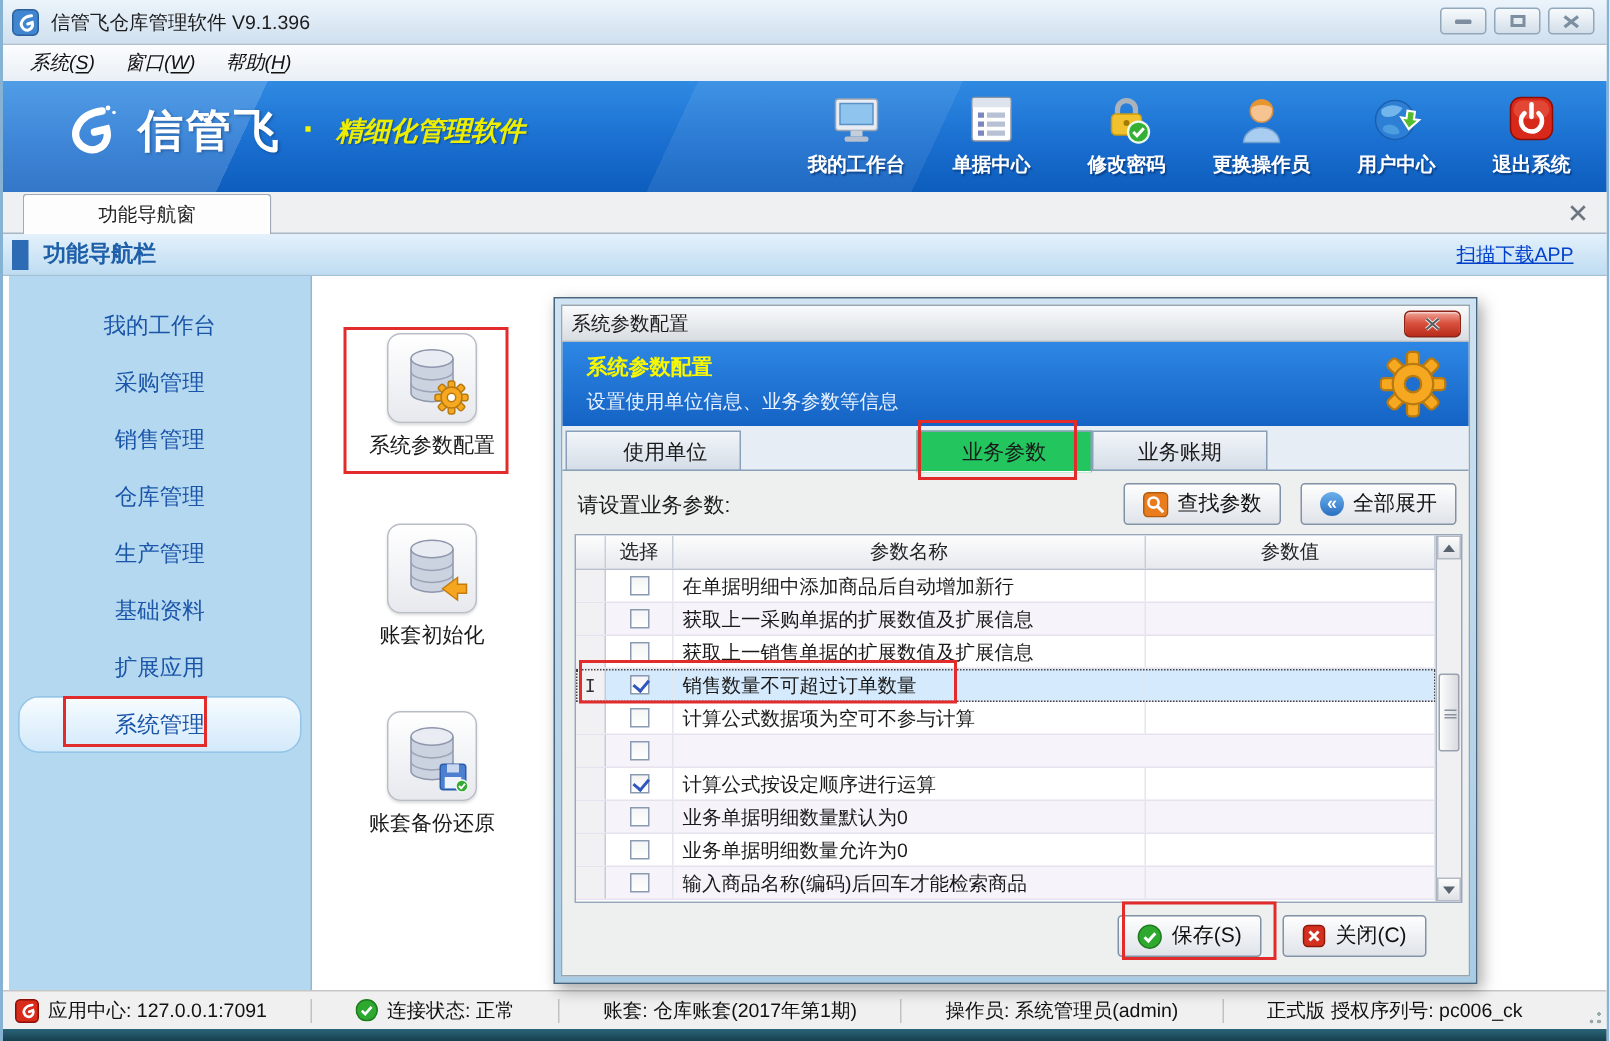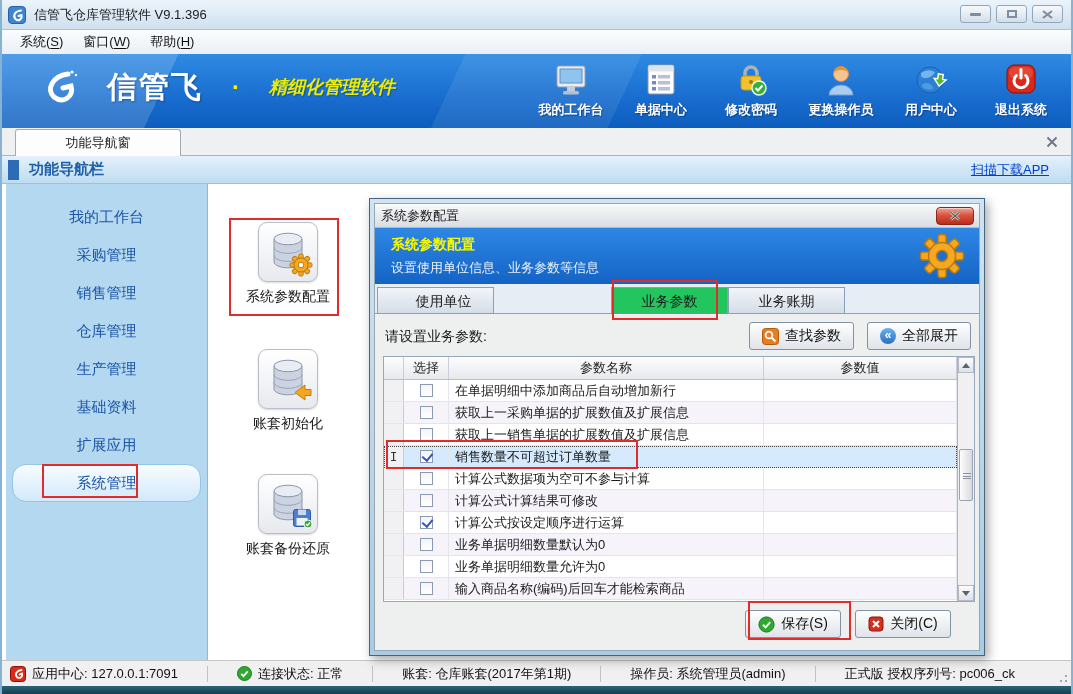--- a/index.html
+++ b/index.html
@@ -14,30 +14,30 @@
   .titlebar .appico { margin:0 8px 0 6px; }
   .titlebar .ttl { color:#1c1c1c; font-size:13px; }
   .winbtns { position:absolute; right:8px; top:5px; display:flex; gap:5px; }
   .wbtn { width:31px; height:18px; border:1px solid #93a7bb; border-radius:3px;
     background:linear-gradient(#f7fafc,#d3dee9); display:flex; align-items:center; justify-content:center; }
   .wbtn .bar { width:11px; height:3px; background:#7d8ea0; border-radius:1px; }
   .wbtn .box { width:10px; height:8px; border:2px solid #7d8ea0; }
 
   
   .menubar { position:absolute; left:0; top:30px; right:0; height:24px;
-    background:linear-gradient(#fbfdfe,#e9eff6); display:flex; align-items:center; padding-left:8px; }
+    background:linear-gradient(#fbfdfe,#e9eff6); display:flex; align-items:center; padding-left:8px;font-style:italic; }
   .mitem { padding:2px 10px; color:#111; cursor:default; }
   .mitem u { text-underline-offset:2px; }
 
   
   .bluehead { position:absolute; left:0; top:54px; right:0; height:74px;
     background:linear-gradient(180deg,#2f8ae2 0%,#1a6fd0 55%,#0d5dbd 100%); overflow:hidden; }
   .bluehead::before { content:''; position:absolute; inset:0;
     background:linear-gradient(115deg, rgba(255,255,255,.16) 0 16%, rgba(255,255,255,0) 16% 42%, rgba(255,255,255,.08) 42% 58%, rgba(255,255,255,0) 58%); }
-  .brand { position:absolute; left:34px; top:12px; display:flex; align-items:center; gap:27px; }
+  .brand { position:absolute; left:34px; top:12px; display:flex; align-items:center; gap:12px; }
   .brand-name { color:#fff; font-size:30px; font-weight:bold; letter-spacing:2px; text-shadow:1px 1px 2px rgba(0,40,90,.45); }
   .brand-sep { color:#f5f500; font-size:24px; font-weight:bold; margin:0 2px; }
   .brand-tag { color:#eded00; font-size:18px; font-weight:bold; font-style:italic; text-shadow:1px 1px 1px rgba(0,40,90,.4); }
   .tools { position:absolute; right:12px; top:8px; display:flex; gap:14px; }
   .tool { display:flex; flex-direction:column; align-items:center; min-width:76px; cursor:pointer; }
   .tool .tlabel { color:#fff; font-weight:bold; font-size:13px; margin-top:3px; text-shadow:1px 1px 1px rgba(0,30,80,.5); white-space:nowrap; }
 
   
   .tabstrip { position:absolute; left:0; top:128px; right:0; height:28px; background:#eef0f1; border-bottom:1px solid #a9b6c3; }
   .doc-tab { position:absolute; left:13px; top:1px; width:166px; height:27px; background:#fdfdfd;
@@ -434,21 +434,20 @@
                   </div>
                   <div class="td name">计算公式数据项为空可不参与计算</div>
                   <div class="td val"></div>
                 </div>
 
                 <div class="trow">
                   <div class="td gutter"></div>
                   <div class="td sel">
                     <span class="checkbox"></span>
                   </div>
-                  <div class="td name">计算公式计算结果可修改</div>
                   <div class="td val"></div>
                 </div>
 
                 <div class="trow">
                   <div class="td gutter"></div>
                   <div class="td sel">
                     <span class="checkbox checked"></span>
                   </div>
                   <div class="td name">计算公式按设定顺序进行运算</div>
                   <div class="td val"></div>

